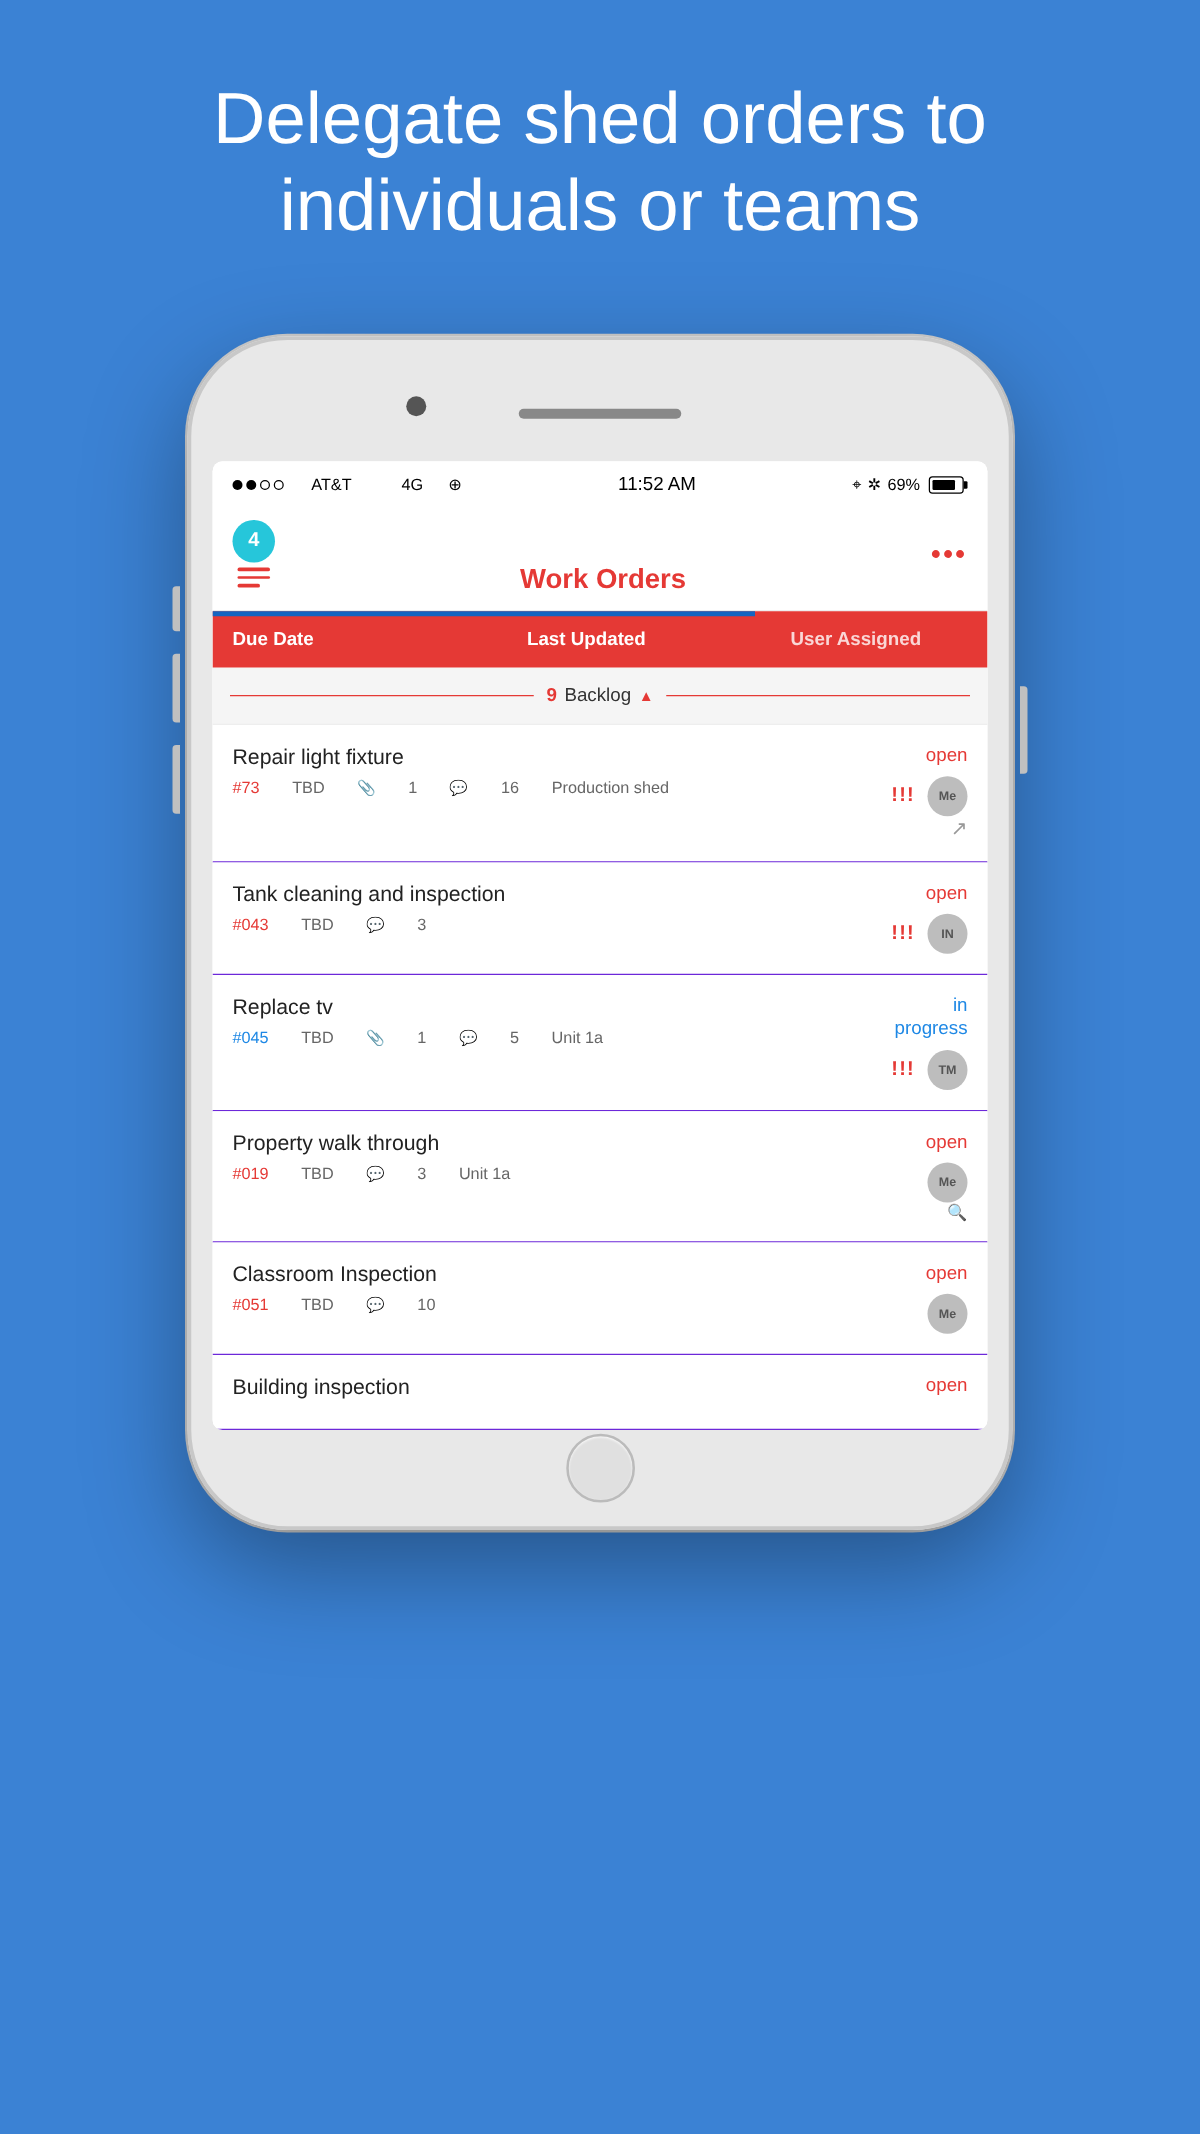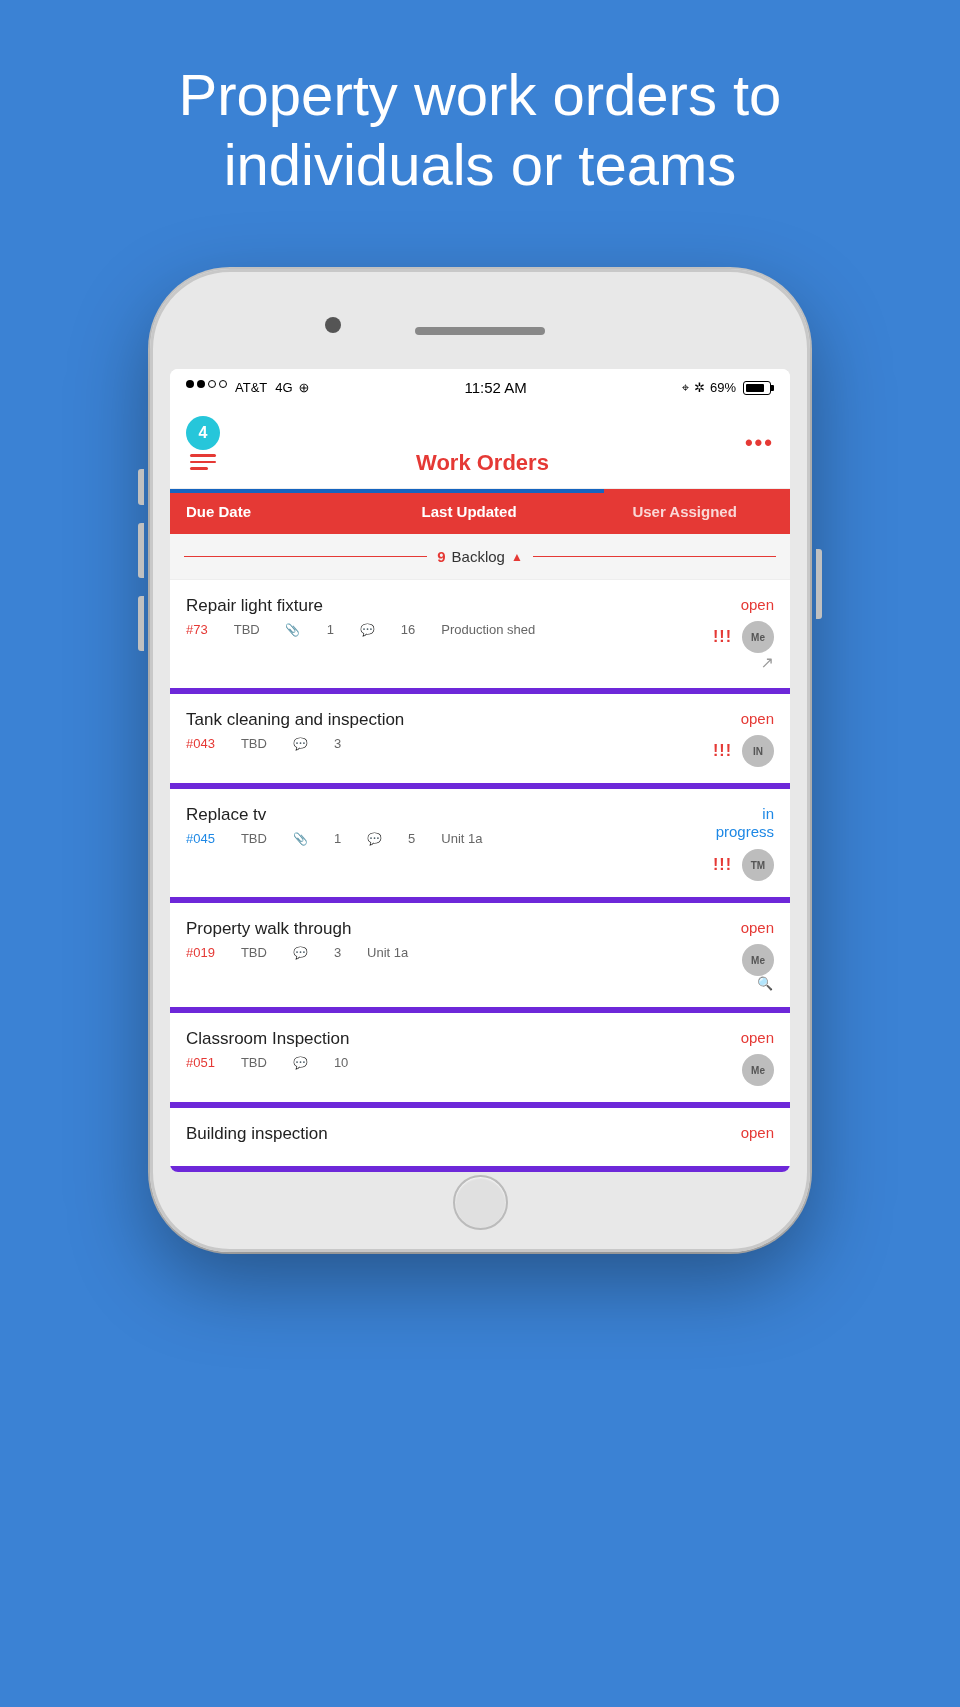--- a/index.html
+++ b/index.html
@@ -81,22 +81,22 @@
       display: flex;
       justify-content: space-between;
       align-items: center;
       padding: 10px 16px 6px;
       font-size: 13px;
       font-weight: 500;
     }
 
     .status-left {
       display: flex;
-      align-items: flex-start;
-      gap: 4px;
+      align-items: center;
+      gap: 18px;
     }
 
     .signal-dots {
       display: flex;
       gap: 3px;
       margin-right: 2px;
     }
 
     .signal-dot {
       width: 8px;
@@ -104,21 +104,21 @@
       background: #000;
       border-radius: 50%;
     }
 
     .signal-dot.empty {
       background: transparent;
       border: 1.5px solid #000;
     }
 
     .status-carrier { font-size: 13px; margin-left: 2px; }
-    .status-4g { font-size: 13px; margin-left: 4px; }
+    .status-4g { font-size: 13px; margin-left: 22px; }
     .status-spinner { font-size: 13px; margin-left: 2px; }
 
     .status-center {
       font-size: 15px;
       font-weight: 500;
     }
 
     .status-right {
       display: flex;
       align-items: center;
@@ -278,21 +278,21 @@
     }
 
     .backlog-arrow {
       color: #e53935;
       font-size: 12px;
     }
 
     
     .work-order-card {
       background: white;
-      border-bottom: 6px solid #6d28d9;
+      border-bottom: 1px solid #6d28d9;
       display: flex;
       padding: 16px;
       min-height: 90px;
     }
 
     .card-left {
       flex: 1;
     }
 
     .card-title {
@@ -437,21 +437,21 @@
       background: #c0c0c0;
       border-radius: 0 3px 3px 0;
     }
   </style>
 </head>
 <body>
 
 <div style="width:960px;height:1707px;background:#3b82d4;position:relative;overflow:hidden;">
 
   <div class="headline">
-    <span>Property work orders to</span><br>
+    <span>Delegate shed orders to</span><br>
     <span>individuals or teams</span>
   </div>
 
   <div class="phone-container">
     <div class="phone">
 
       <div class="side-buttons-left">
         <div class="side-button"></div>
         <div class="side-button-tall"></div>
         <div class="side-button-tall"></div>

